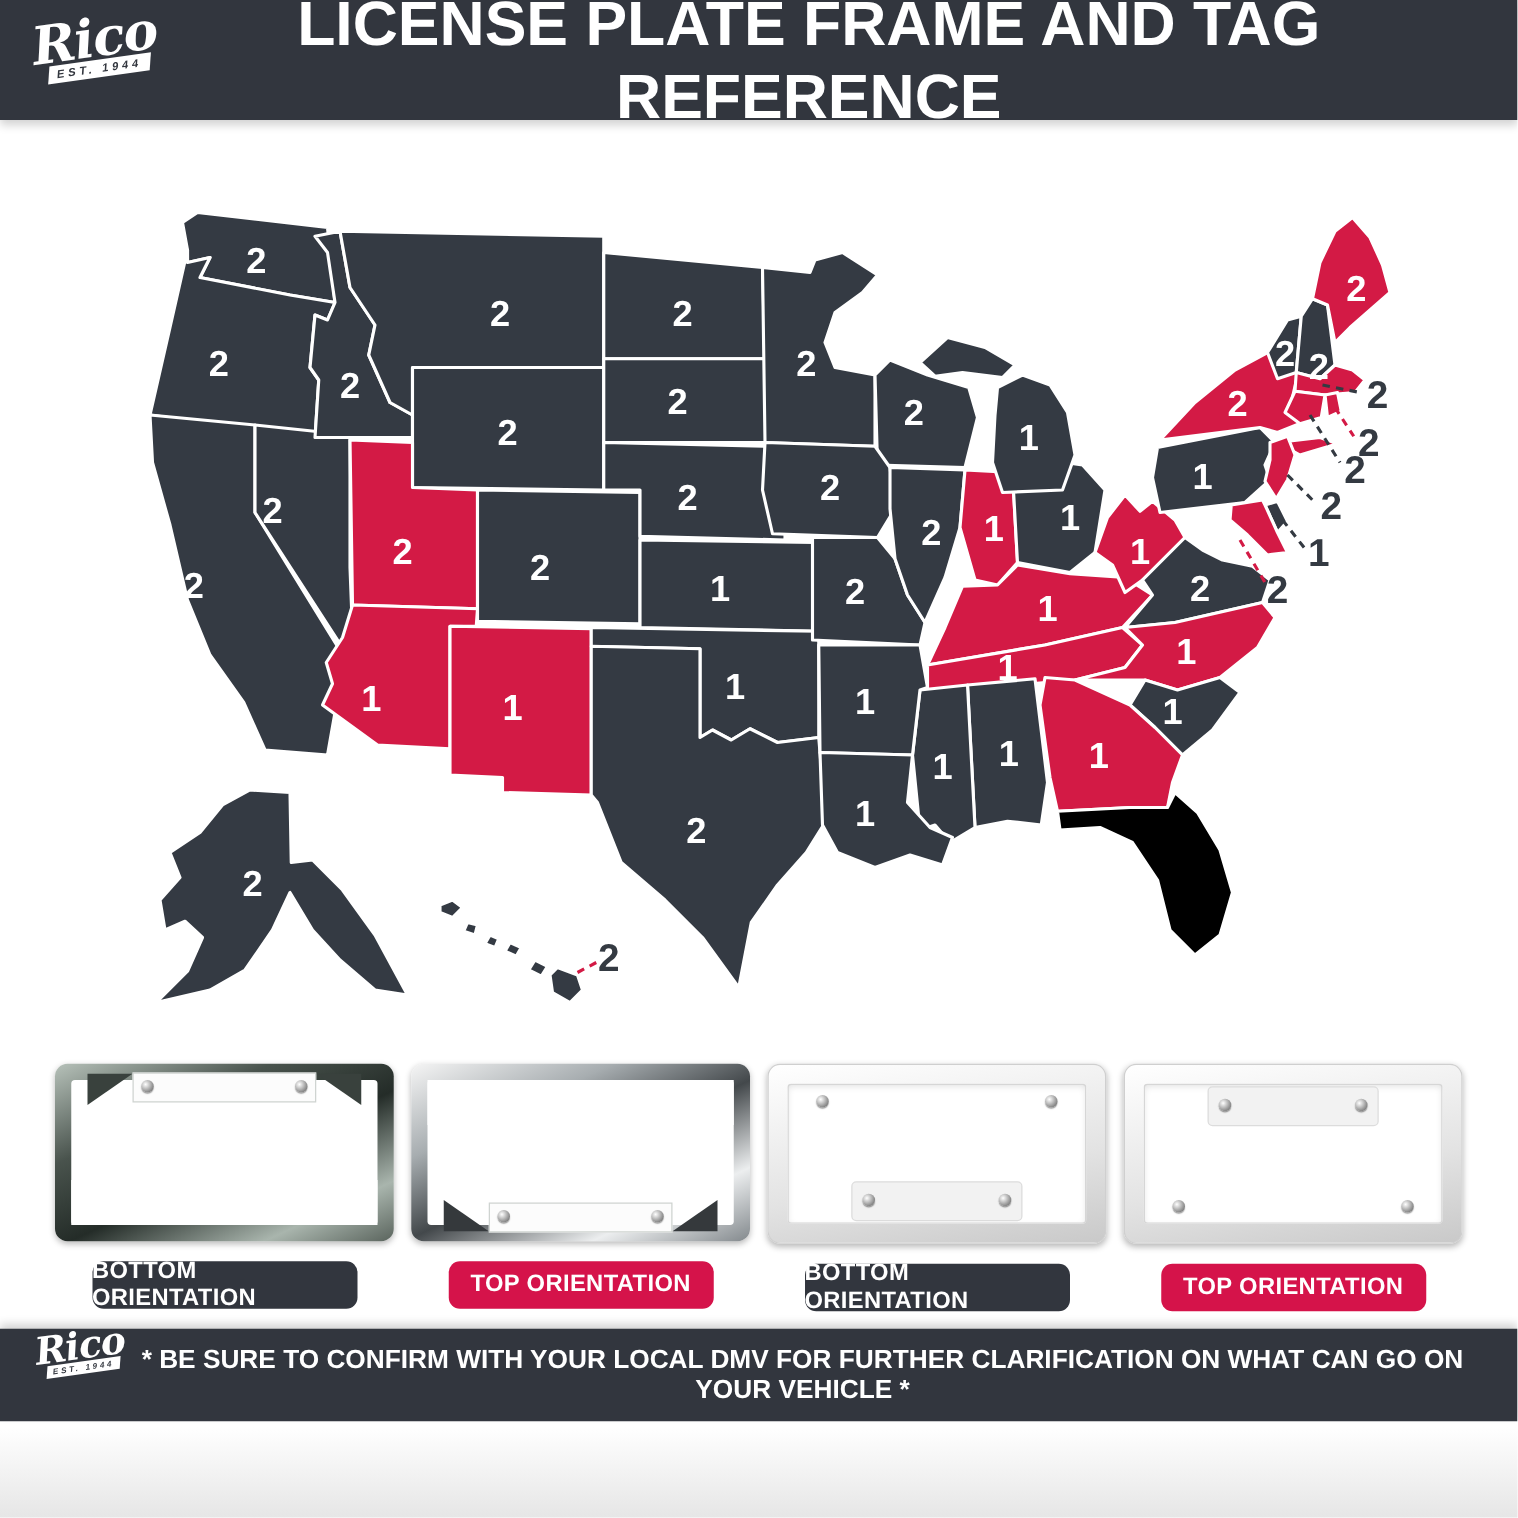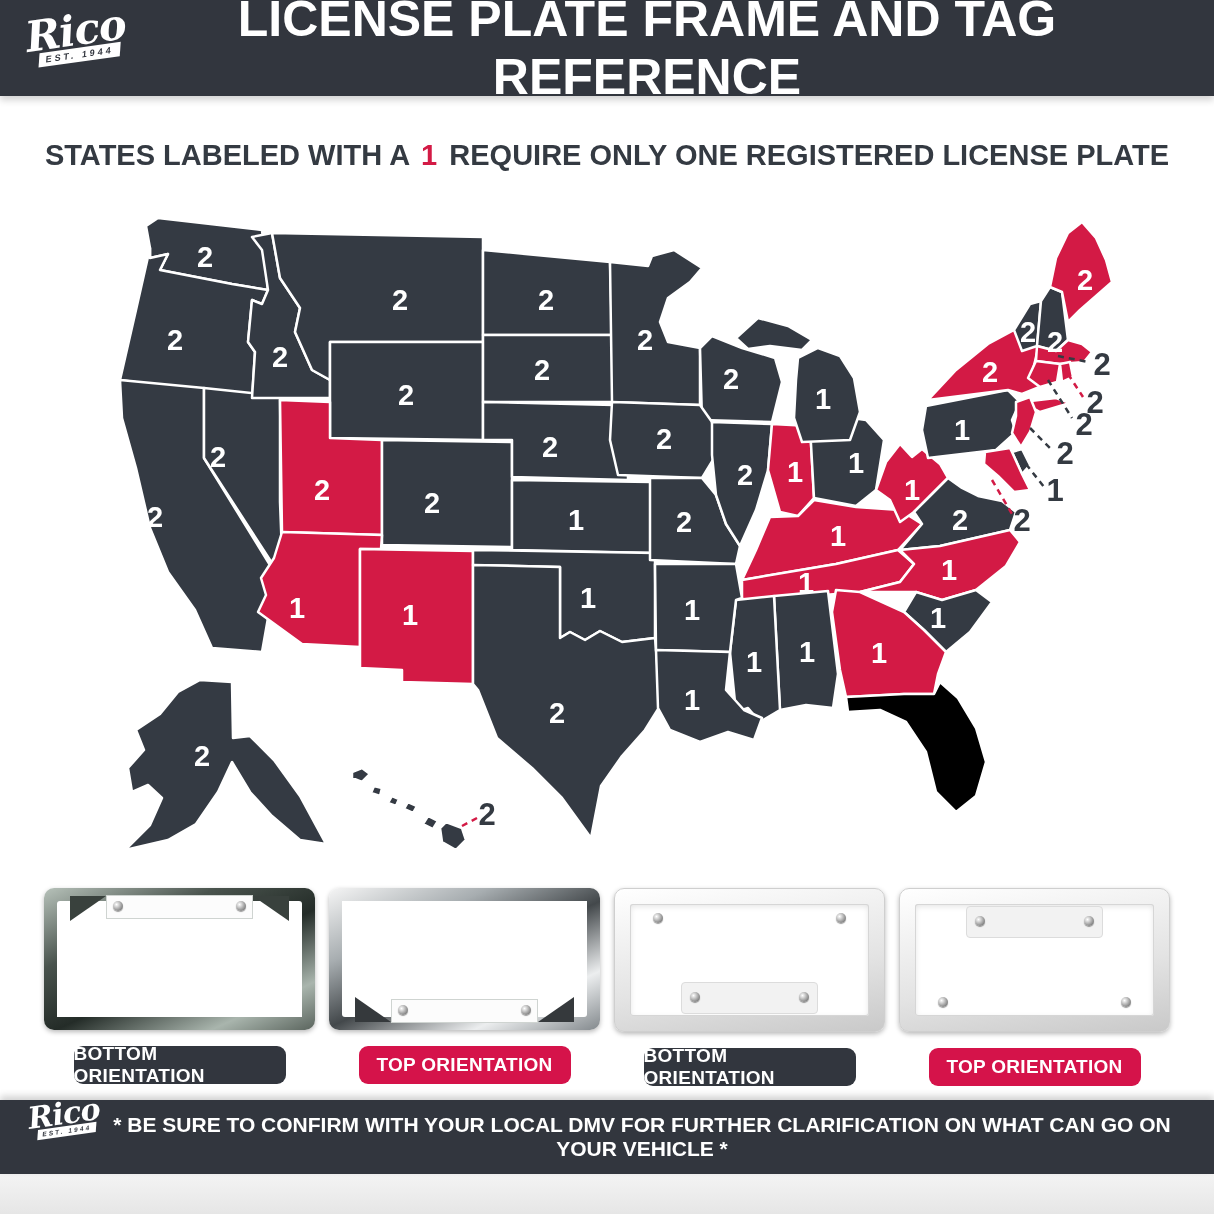--- a/index.html
+++ b/index.html
@@ -26,21 +26,21 @@
   
   .legend{padding-top:36px;text-align:center;color:var(--text-dark);font-weight:700;font-size:29px;line-height:1.65;letter-spacing:0px;}
   .legend .num{color:var(--red);padding:0 4px;}
   
   .map-wrap{width:1214px;height:700px;}
   #usmap path.state{stroke:#ffffff;stroke-width:2.5;stroke-linejoin:round;}
   #usmap .st-label{fill:#ffffff;font-family:"Liberation Sans",sans-serif;font-weight:bold;font-size:29px;text-anchor:middle;dominant-baseline:central;}
   #usmap .co-label{fill:var(--text-dark);font-family:"Liberation Sans",sans-serif;font-weight:bold;font-size:31px;text-anchor:middle;dominant-baseline:central;}
   #usmap line.co-line{stroke-width:2.5;stroke-dasharray:6 5;}
   
-  .frames{display:flex;gap:14px;padding:0 44px;margin-top:8px;}
+  .frames{display:flex;gap:14px;padding:0 44px;margin-top:19px;}
   .frame-col{flex:1;}
   .plate-frame{height:142px;border-radius:10px;position:relative;box-shadow:0 2px 5px rgba(0,0,0,.28);}
   .metal1{background:linear-gradient(155deg,#b7c2ba,#49534d 30%,#242c28 55%,#a9b5ad 82%,#5a645d);}
   .metal2{background:linear-gradient(155deg,#f5f5f5,#a7adb0 28%,#43484b 52%,#eceeef 78%,#83898d);}
   .plastic{background:linear-gradient(170deg,#ffffff,#e3e3e3 60%,#c9c9c9);border:1px solid #cfcfcf;}
   .pf-hole{position:absolute;inset:13px;background:#fff;border-radius:3px;}
   .plastic .pf-hole{inset:15px;box-shadow:inset 0 0 0 1px #d6d6d6, inset 0 2px 6px rgba(0,0,0,.12);}
   .pf-band{position:absolute;left:13px;right:13px;height:36px;background:#fff;}
   .pf-band.bottom{bottom:13px;}
   .pf-band.top{top:13px;}
@@ -70,25 +70,20 @@
 
 <div class="bar header">
   <div class="logo">
     <span class="logo-script">Rico</span>
     <span class="logo-est">EST. 1944</span>
   </div>
   <div class="bar-title">LICENSE PLATE FRAME AND TAG REFERENCE</div>
 </div>
 
 <div class="legend">
-  <div>
-    <span>STATES LABELED WITH A</span>
-    <span class="num">1</span>
-    <span>REQUIRE ONLY ONE REGISTERED LICENSE PLATE</span>
-  </div>
 </div>
 
 <div class="map-wrap">
 <svg id="usmap" viewBox="0 230 1214 700" width="1214" height="700" xmlns="http://www.w3.org/2000/svg">
   <path class="state" d="M150,298 L146,276 L158,268 L262,280 L268,340 L232,334 L160,320 L168,304 L150,308 Z" fill="#343a43"></path>
   <path class="state" d="M150,298 L150,308 L168,304 L160,320 L232,334 L268,340 L262,354 L252,350 L248,392 L255,402 L252,448 L120,430 L136,360 Z" fill="#343a43"></path>
   <path class="state" d="M120,430 L204,438 L204,508 L281,633 L268,668 L262,702 L212,698 L195,660 L168,622 L150,578 L136,518 L122,468 Z" fill="#343a43"></path>
   <path class="state" d="M204,438 L280,446 L280,552 L283,630 L204,508 Z" fill="#343a43"></path>
   <path class="state" d="M252,287 L272,283 L280,328 L300,358 L295,382 L312,420 L330,430 L330,448 L252,448 L255,402 L248,392 L252,350 L262,354 L268,340 L262,300 Z" fill="#343a43"></path>
   <path class="state" d="M272,283 L483,287 L483,392 L330,392 L330,430 L312,420 L295,382 L300,358 L280,328 Z" fill="#343a43"></path>

